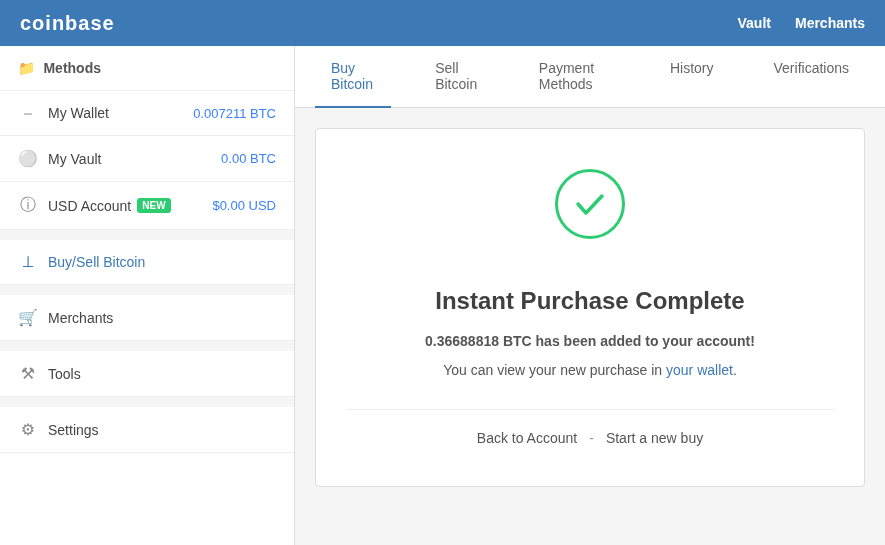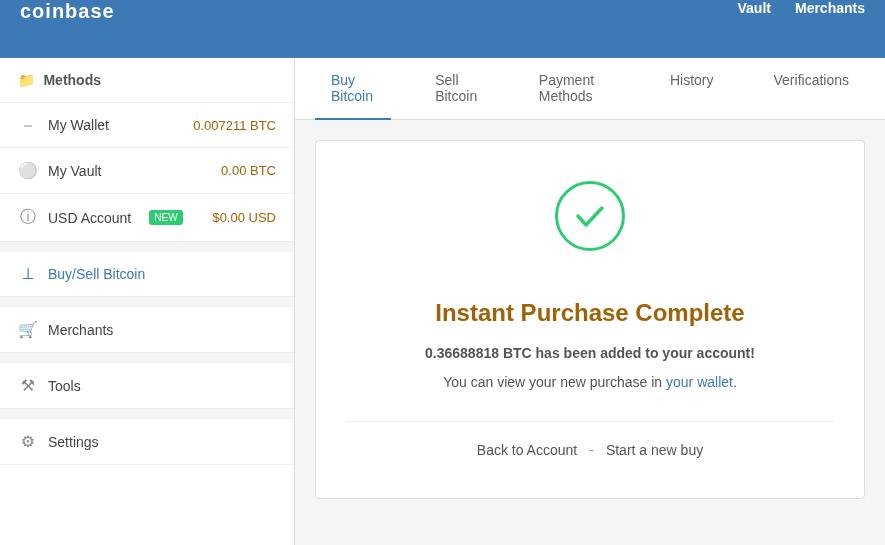--- a/index.html
+++ b/index.html
@@ -1,22 +1,23 @@
 <!DOCTYPE html>
 <html><head>
   <meta charset="utf-8">
   <style>
     * { box-sizing: border-box; margin: 0; padding: 0; }
     body { font-family: Arial, sans-serif; font-size: 14px; color: #333; background: #f5f5f5; }
 
     
     .top-nav {
       background: #3d7ab5;
-      height: 58px;
-      display: flex;
+      height: 46px;
+      display: flex;
+      align-items: center;
       padding: 0 20px;
       justify-content: space-between;
     }
     .top-nav-logo {
       color: white;
       font-size: 20px;
       font-weight: bold;
       letter-spacing: 1px;
     }
     .top-nav-links {
@@ -66,31 +67,31 @@
     }
     .sidebar-item .icon {
       margin-right: 10px;
       color: #888;
       font-size: 16px;
       width: 20px;
       text-align: center;
     }
     .sidebar-item .amount {
       margin-left: auto;
-      color: #a16207;
+      color: #3b82f6;
       font-size: 13px;
     }
     .sidebar-item .badge {
       background: #2ecc71;
       color: white;
       font-size: 10px;
-      font-weight: normal;
+      font-weight: bold;
       padding: 2px 5px;
       border-radius: 3px;
-      margin-left: 18px;
+      margin-left: 6px;
     }
     .sidebar-item.active-link {
       color: #3d7ab5;
     }
     .sidebar-item.active-link .icon { color: #3d7ab5; }
     .sidebar-divider { height: 10px; background: #f5f5f5; }
 
     
     .main-content {
       flex: 1;
@@ -144,21 +145,21 @@
       align-items: center;
       justify-content: center;
       margin: 0 auto 24px;
       color: #2ecc71;
       font-size: 36px;
     }
 
     .card-title {
       font-size: 24px;
       font-weight: bold;
-      color: #a16207;
+      color: #404040;
       margin-bottom: 16px;
       margin-top: 48px;
     }
     .card-desc {
       font-size: 14px;
       color: #555;
       margin-bottom: 8px;
       line-height: 1.5;
     }
     .card-desc strong { font-weight: bold; }

